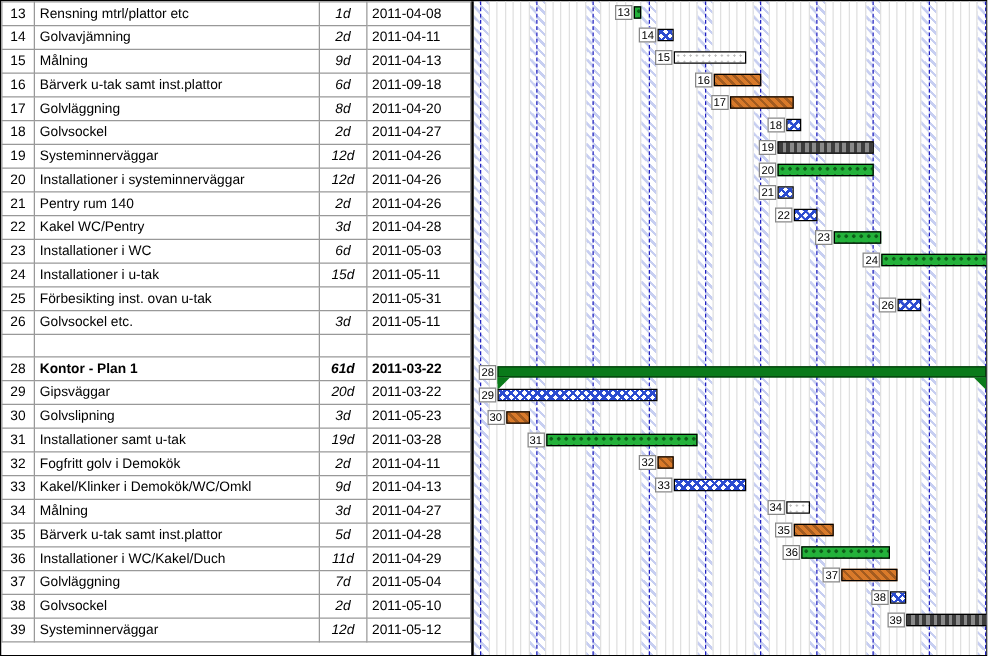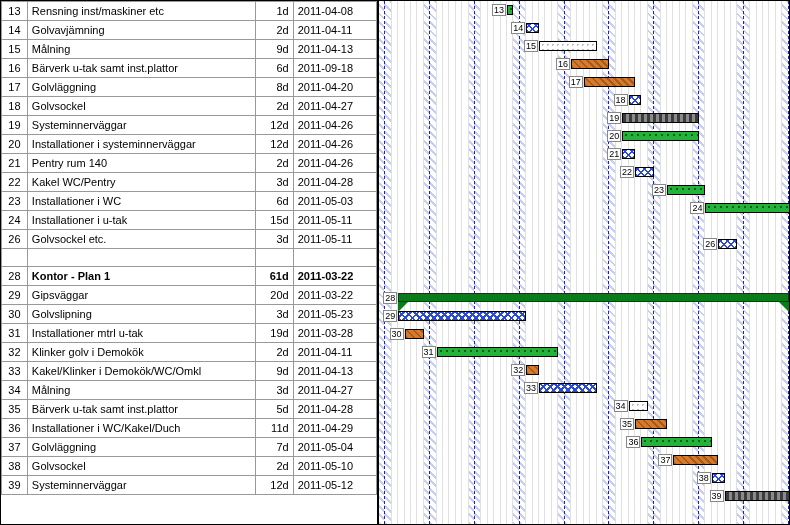--- a/index.html
+++ b/index.html
@@ -33,21 +33,21 @@
   td {
     border: 1px solid #999;
     padding: 1px 4px;
     height: 18px;
     line-height: 16px;
     white-space: nowrap;
     overflow: hidden;
   }
   .col-id { width: 26px; text-align: center; }
   .col-name { width: 230px; }
-  .col-dur { width: 38px; text-align: right; }
+  .col-dur { width: 38px; text-align: center; font-style: italic; }
   .col-date { width: 84px; }
   tr.spacer td {
     height: 18px;
     background: #fff;
   }
   tr.summary td.col-name,
   tr.summary td.col-dur,
   tr.summary td.col-date {
     font-weight: bold;
   }
@@ -131,21 +131,21 @@
 </style>
 </head>
 <body>
 
 <div class="gantt-container">
   <div class="table-panel">
     <table>
       <tbody id="tbl-body">
           <tr>
             <td class="col-id">13</td>
-            <td class="col-name">Rensning inst/maskiner etc</td>
+            <td class="col-name">Rensning mtrl/plattor etc</td>
             <td class="col-dur">1d</td>
             <td class="col-date">2011-04-08</td>
           </tr>
           <tr>
             <td class="col-id">14</td>
             <td class="col-name">Golvavjämning</td>
             <td class="col-dur">2d</td>
             <td class="col-date">2011-04-11</td>
           </tr>
           <tr>
@@ -200,20 +200,26 @@
             <td class="col-id">23</td>
             <td class="col-name">Installationer i WC</td>
             <td class="col-dur">6d</td>
             <td class="col-date">2011-05-03</td>
           </tr>
           <tr>
             <td class="col-id">24</td>
             <td class="col-name">Installationer i u-tak</td>
             <td class="col-dur">15d</td>
             <td class="col-date">2011-05-11</td>
+          </tr>
+          <tr>
+            <td class="col-id">25</td>
+            <td class="col-name">Förbesikting inst. ovan u-tak</td>
+            <td class="col-dur"></td>
+            <td class="col-date">2011-05-31</td>
           </tr>
           <tr>
             <td class="col-id">26</td>
             <td class="col-name">Golvsockel etc.</td>
             <td class="col-dur">3d</td>
             <td class="col-date">2011-05-11</td>
           </tr>
           <tr class="spacer">
             <td class="col-id"></td>
             <td class="col-name"></td>
@@ -233,27 +239,27 @@
             <td class="col-date">2011-03-22</td>
           </tr>
           <tr>
             <td class="col-id">30</td>
             <td class="col-name">Golvslipning</td>
             <td class="col-dur">3d</td>
             <td class="col-date">2011-05-23</td>
           </tr>
           <tr>
             <td class="col-id">31</td>
-            <td class="col-name">Installationer mtrl u-tak</td>
+            <td class="col-name">Installationer samt u-tak</td>
             <td class="col-dur">19d</td>
             <td class="col-date">2011-03-28</td>
           </tr>
           <tr>
             <td class="col-id">32</td>
-            <td class="col-name">Klinker golv i Demokök</td>
+            <td class="col-name">Fogfritt golv i Demokök</td>
             <td class="col-dur">2d</td>
             <td class="col-date">2011-04-11</td>
           </tr>
           <tr>
             <td class="col-id">33</td>
             <td class="col-name">Kakel/Klinker i Demokök/WC/Omkl</td>
             <td class="col-dur">9d</td>
             <td class="col-date">2011-04-13</td>
           </tr>
           <tr>

